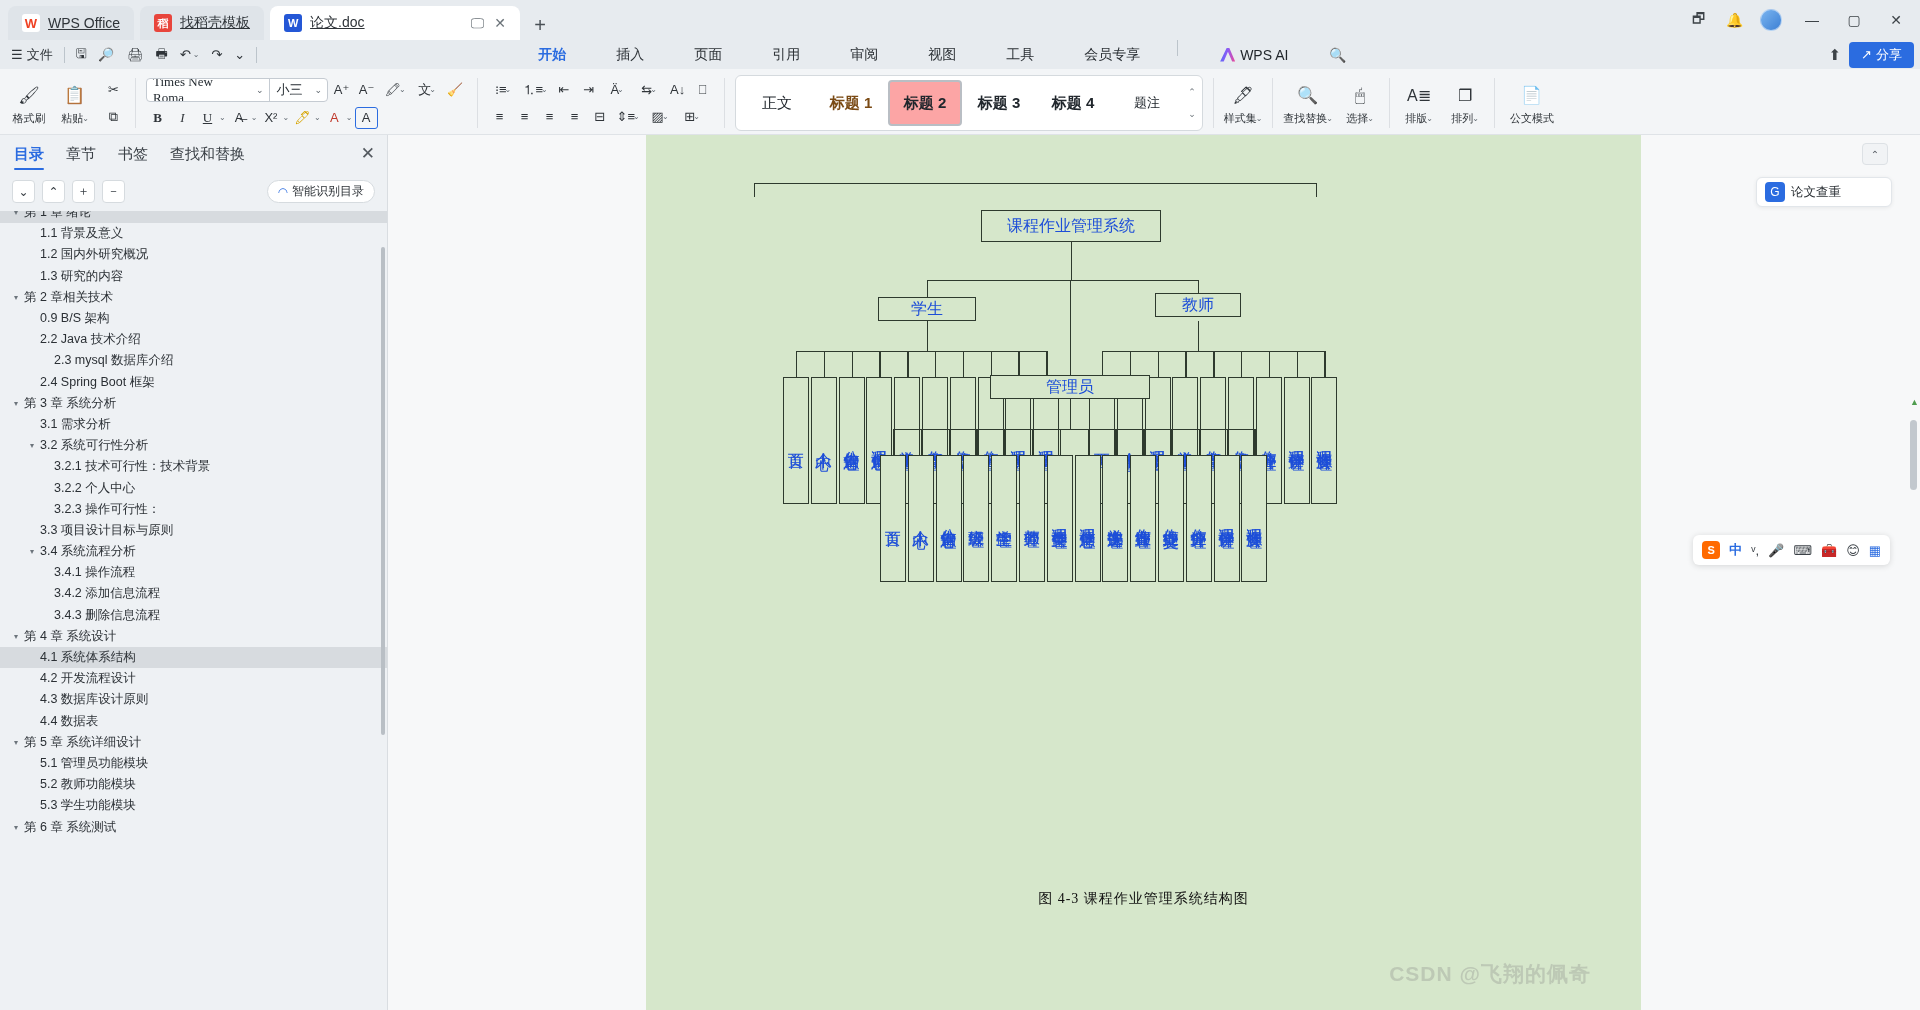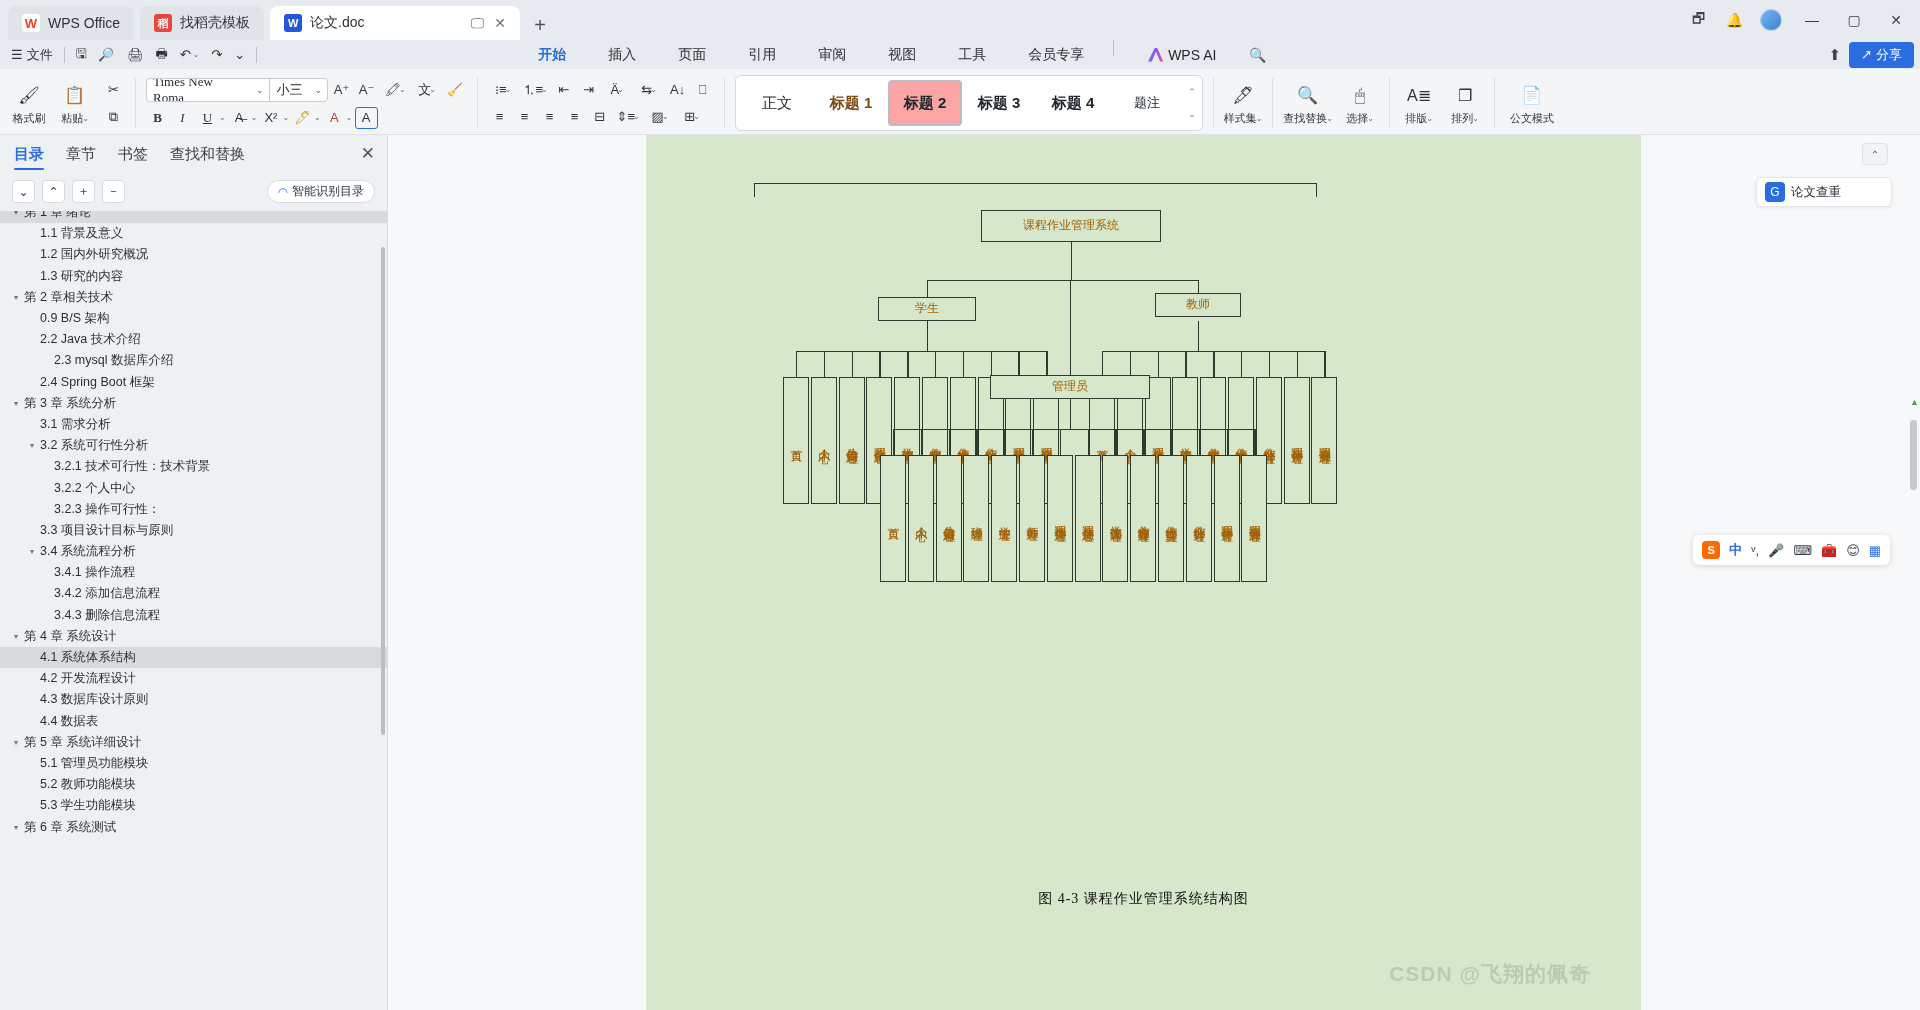--- a/index.html
+++ b/index.html
@@ -16,21 +16,21 @@
     display: flex; align-items: flex-end; padding-left: 8px;
     position: relative;
   }
   .tab {
     height: 34px; display: flex; align-items: center; gap: 8px;
     padding: 0 14px; border-radius: 8px 8px 0 0;
     font-size: 14px; color: #2f3439; cursor: default;
     background: #dfe4e9; margin-right: 6px; min-width: 120px;
   }
   .tab.active { background: #ffffff; min-width: 250px; }
-  .tab .tab-label { white-space: nowrap; overflow: hidden; }
+  .tab .tab-label { white-space: nowrap; overflow: hidden; text-decoration: underline; }
   .tab-icon {
     width: 18px; height: 18px; border-radius: 3px;
     display: flex; align-items: center; justify-content: center;
     font-size: 11px; font-weight: bold; color: #fff; flex-shrink: 0;
   }
   .ic-wps  { background: #fff; color: #ef4123; font-size: 13px; }
   .ic-tmpl { background: #e8453c; }
   .ic-doc  { background: #2457d6; }
   .tab .tab-actions { margin-left: auto; display: flex; gap: 10px; align-items: center; color: #6a7278; }
   .newtab {
@@ -57,21 +57,21 @@
     height: 29px; background: #e7ebef;
     display: flex; align-items: center; position: relative;
     border-bottom: 0px;
   }
   .qat { display: flex; align-items: center; gap: 2px; padding-left: 6px; }
   .qat-item {
     height: 24px; padding: 0 5px; display: flex; align-items: center; gap: 4px;
     font-size: 13px; color: #2f3439; cursor: pointer; border-radius: 3px;
   }
   .qat-sep { width: 1px; height: 16px; background: #bcc4cb; margin: 0 4px; }
-  .menu-tabs { display: flex; gap: 8px; margin-left: 260px; }
+  .menu-tabs { display: flex; gap: 16px; margin-left: 260px; }
   .menu-tab {
     font-size: 14px; color: #2b3035; padding: 0 17px; height: 29px;
     display: flex; align-items: center; cursor: pointer;
   }
   .menu-tab.active { color: #2b6ce0; font-weight: bold; }
   .wpsai {
     display: flex; align-items: center; gap: 5px; font-size: 14px;
     color: #1f2429; margin-left: 14px; padding: 0 8px; cursor: pointer;
   }
   .wpsai-mark {
@@ -212,21 +212,21 @@
     width: 995px; margin-left: 258px; background: #d6e7cb;
     height: 100%; position: relative;
   }
 
   
   .diagram { position: absolute; left: 0; top: 0; width: 995px; height: 700px; }
   .node {
     position: absolute; border: 1.4px solid #2e3a2e; background: #d6e7cb;
     display: flex; align-items: center; justify-content: center;
     font-family: "Liberation Serif", "DejaVu Serif", serif;
-    font-size: 12px; color: #a16207; text-align: center; line-height: 1.1;
+    font-size: 16px; color: #1d4ed8; text-align: center; line-height: 1.1;
   }
   .node.vert {
     writing-mode: vertical-rl; text-orientation: upright;
     letter-spacing: 1px; padding: 6px 0;
   }
   .ln { position: absolute; background: #2e3a2e; }
   .ln.h { height: 1.4px; }
   .ln.v { width: 1.4px; }
   .figcap {
     position: absolute; width: 100%; text-align: center; font-size: 14px;

